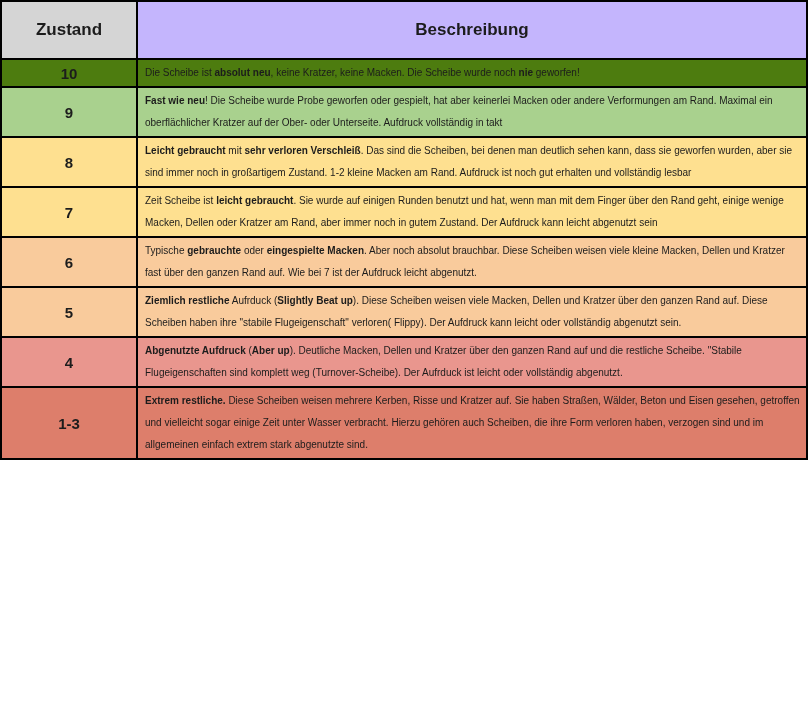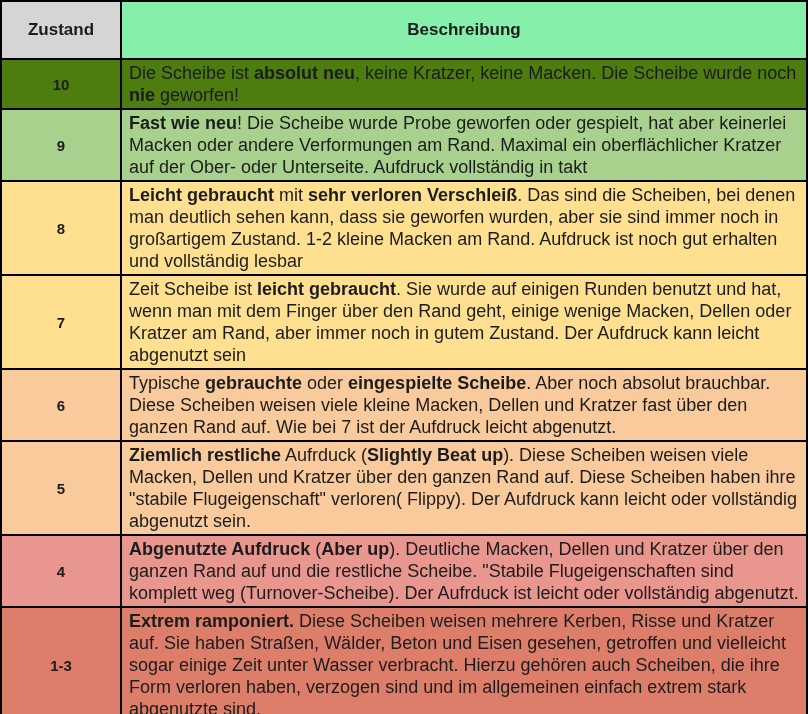--- a/index.html
+++ b/index.html
@@ -13,52 +13,52 @@
   table.condition-table {
     width: 808px;
     border-collapse: collapse;
     table-layout: fixed;
     color: #1c1c1c;
   }
   table.condition-table th,
   table.condition-table td {
     border: 2px solid #000000;
   }
-  th.col-grade { width: 120px; }
+  th.col-grade { width: 136px; }
   th {
     height: 58px;
     font-size: 17px;
     font-weight: bold;
     text-align: center;
     vertical-align: middle;
   }
   td.grade {
     font-size: 15px;
     font-weight: bold;
     text-align: center;
     vertical-align: middle;
     padding: 2px;
   }
   td.desc {
-    font-size: 18px;
+    font-size: 10px;
     line-height: 22px;
     text-align: left;
     vertical-align: middle;
     padding: 2px 6px 2px 7px;
   }
   td.desc b { font-weight: bold; }
 </style>
 </head>
 <body>
 
 <table class="condition-table">
   <thead>
     <tr>
       <th class="col-grade" style="background: rgb(213, 213, 213);">Zustand</th>
-      <th class="col-desc" style="background: #86efac;">Beschreibung</th>
+      <th class="col-desc" style="background: #c4b5fd;">Beschreibung</th>
     </tr>
   </thead>
   <tbody>
       <tr style="background: #4d7c0f;">
         <td class="grade">10</td>
         <td class="desc"><span>Die Scheibe ist </span><b>absolut neu</b><span>, keine Kratzer, keine Macken. Die Scheibe wurde noch </span><b>nie</b><span> geworfen!</span></td>
       </tr>
       <tr style="background: rgb(169, 209, 142);">
         <td class="grade">9</td>
         <td class="desc"><b>Fast wie neu</b><span>! Die Scheibe wurde Probe geworfen oder gespielt, hat aber keinerlei Macken oder andere Verformungen am Rand. Maximal ein oberflächlicher Kratzer auf der Ober- oder Unterseite. Aufdruck vollständig in takt</span></td>
@@ -66,28 +66,28 @@
       <tr style="background: rgb(254, 224, 144);">
         <td class="grade">8</td>
         <td class="desc"><b>Leicht gebraucht</b><span> mit </span><b>sehr verloren Verschleiß</b><span>. Das sind die Scheiben, bei denen man deutlich sehen kann, dass sie geworfen wurden, aber sie sind immer noch in großartigem Zustand. 1-2 kleine Macken am Rand. Aufdruck ist noch gut erhalten und vollständig lesbar</span></td>
       </tr>
       <tr style="background: rgb(254, 224, 144);">
         <td class="grade">7</td>
         <td class="desc"><span>Zeit Scheibe ist </span><b>leicht gebraucht</b><span>. Sie wurde auf einigen Runden benutzt und hat, wenn man mit dem Finger über den Rand geht, einige wenige Macken, Dellen oder Kratzer am Rand, aber immer noch in gutem Zustand. Der Aufdruck kann leicht abgenutzt sein</span></td>
       </tr>
       <tr style="background: rgb(249, 203, 156);">
         <td class="grade">6</td>
-        <td class="desc"><span>Typische </span><b>gebrauchte</b><span> oder </span><b>eingespielte Scheibe</b><span>. Aber noch absolut brauchbar. Diese Scheiben weisen viele kleine Macken, Dellen und Kratzer fast über den ganzen Rand auf. Wie bei 7 ist der Aufdruck leicht abgenutzt.</span></td>
+        <td class="desc"><span>Typische </span><b>gebrauchte</b><span> oder </span><b>eingespielte Macken</b><span>. Aber noch absolut brauchbar. Diese Scheiben weisen viele kleine Macken, Dellen und Kratzer fast über den ganzen Rand auf. Wie bei 7 ist der Aufdruck leicht abgenutzt.</span></td>
       </tr>
       <tr style="background: rgb(249, 203, 156);">
         <td class="grade">5</td>
         <td class="desc"><b>Ziemlich restliche</b><span> Aufrduck (</span><b>Slightly Beat up</b><span>). Diese Scheiben weisen viele Macken, Dellen und Kratzer über den ganzen Rand auf. Diese Scheiben haben ihre "stabile Flugeigenschaft" verloren( Flippy). Der Aufdruck kann leicht oder vollständig abgenutzt sein.</span></td>
       </tr>
       <tr style="background: rgb(233, 150, 142);">
         <td class="grade">4</td>
         <td class="desc"><b>Abgenutzte Aufdruck</b><span> (</span><b>Aber up</b><span>). Deutliche  Macken, Dellen und Kratzer über den ganzen Rand auf und die restliche Scheibe. "Stabile Flugeigenschaften sind komplett weg (Turnover-Scheibe). Der Aufrduck ist leicht oder vollständig abgenutzt.</span></td>
       </tr>
       <tr style="background: rgb(221, 126, 107);">
         <td class="grade">1-3</td>
-        <td class="desc"><b>Extrem ramponiert.</b><span> Diese Scheiben weisen mehrere Kerben, Risse und Kratzer auf. Sie haben Straßen, Wälder, Beton und Eisen gesehen, getroffen und vielleicht sogar einige Zeit unter Wasser verbracht. Hierzu gehören auch Scheiben, die ihre Form verloren haben, verzogen sind und im allgemeinen einfach extrem stark abgenutzte sind.</span></td>
+        <td class="desc"><b>Extrem restliche.</b><span> Diese Scheiben weisen mehrere Kerben, Risse und Kratzer auf. Sie haben Straßen, Wälder, Beton und Eisen gesehen, getroffen und vielleicht sogar einige Zeit unter Wasser verbracht. Hierzu gehören auch Scheiben, die ihre Form verloren haben, verzogen sind und im allgemeinen einfach extrem stark abgenutzte sind.</span></td>
       </tr>
     </tbody>
 </table>
 
 </body></html>

